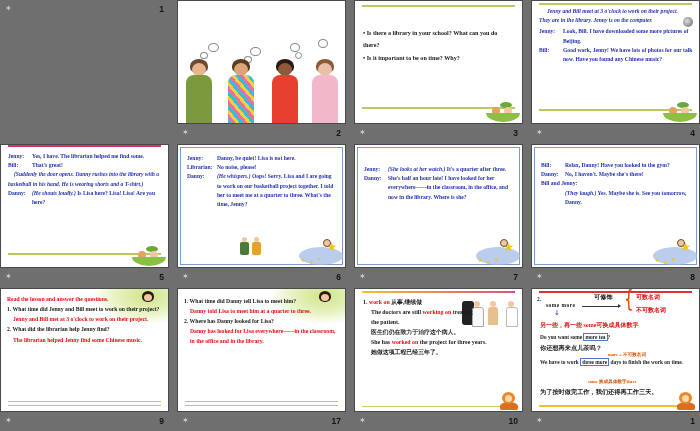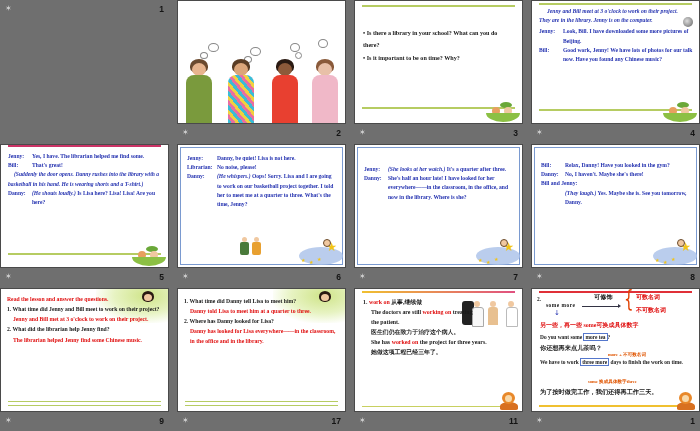--- a/index.html
+++ b/index.html
@@ -403,21 +403,21 @@
       </div>
       <div class="hline" style="bottom:4px;background:#c8d060;height:1.5px"></div>
       <div class="bear">
         <div class="bbody"></div>
           <div class="bhead"></div>
           <div class="bface"></div>
       </div>
     </div>
     <div class="info">
       <span class="star">✶</span>
-      <span class="num">11</span>
+      <span class="num">10</span>
     </div>
   </div>
 
   <div class="cell">
     <div class="slide">
       <div class="hline redline" style="top:2px"></div>
       <div class="abs s12t blk" style="left:5px;top:7px">2.</div>
       <div class="abs s12t blk" style="left:14px;top:13px;letter-spacing:.5px">some more</div>
       <div class="abs s12t blk" style="left:62px;top:4px;font-size:6.2px">可修饰</div>
       <div class="arrowline" style="left:50px;top:17px;width:36px"></div>

